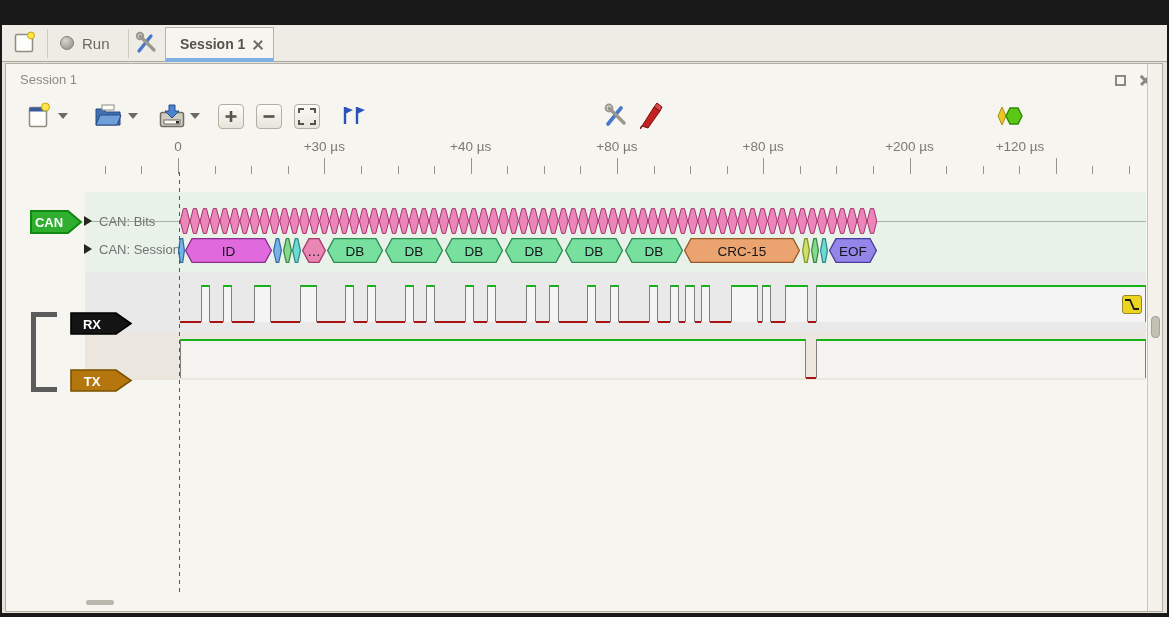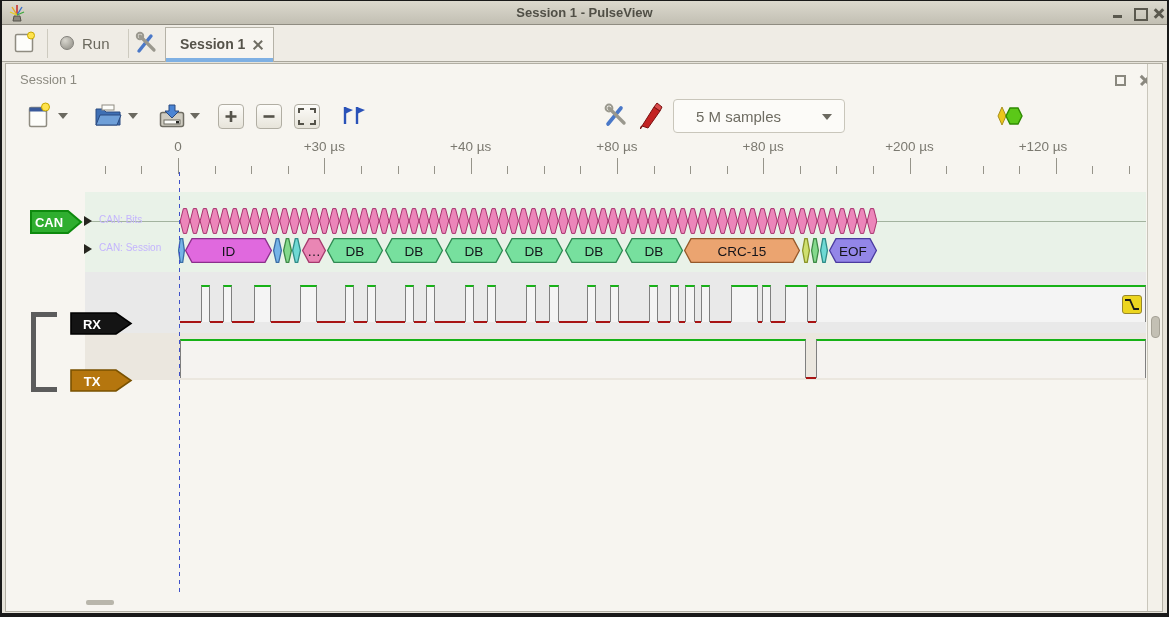--- a/index.html
+++ b/index.html
@@ -56,51 +56,37 @@
   
   .ruler-label{position:absolute;top:139px;transform:translateX(-50%);font-size:13.5px;color:#7b7970;white-space:nowrap;}
   .tick{position:absolute;width:1px;background:#96948a;}
 
   
   .decoder-bg{left:85px;top:192px;width:1061px;height:80px;background:#e9f2e8;}
   .rx-bg{left:85px;top:272px;width:1061px;height:61px;background:#e9e9e9;}
   .tx-bg{left:85px;top:333px;width:1061px;height:47px;background:#ebe7df;}
   .bits-line{left:88px;top:221px;width:1058px;height:1px;background:#a3b39f;}
   .row-arrow{width:0;height:0;border-left:8px solid #26251f;border-top:5px solid transparent;border-bottom:5px solid transparent;}
-  .row-label{font-size:10px;color:#c4b5fd;white-space:nowrap;}
+  .row-label{font-size:13px;color:#737373;white-space:nowrap;}
   .wave-high{position:absolute;background:rgba(253,253,253,.55);border-style:solid;border-color:#7f7f7f;border-width:0 1px;}
   .wave-low{position:absolute;height:2px;}
   .bracket-bar{left:31px;width:5px;background:#5c5c5c;}
   .bracket-arm{left:31px;width:26px;height:5px;background:#5c5c5c;}
   .trigger-marker{left:1122px;top:295px;width:20px;height:19px;background:#ecd51f;border:1px solid #97872c;border-radius:3px;}
   .cursor-line{left:179px;top:172px;width:1px;height:423px;
     background:repeating-linear-gradient(to bottom,#3f51c9 0 4px,transparent 4px 8px);}
   .hscroll-thumb{left:86px;top:600px;width:28px;height:5px;background:#b9b6ab;border-radius:2px;}
   .vscroll-track{left:1147px;top:64px;width:15px;height:547px;background:#f3f1ea;border-left:1px solid #c9c6bb;}
   .vscroll-thumb{left:1151px;top:316px;width:9px;height:22px;background:#c3c0b4;border-radius:4px;border:1px solid #a5a296;}
 </style>
 </head>
 <body>
 
 <div class="stage">
 
-  <div class="abs titlebar">
-    <svg class="abs" style="left:6px;top:2px" width="18" height="20" viewBox="0 0 18 20">
-      <polygon points="6,13 12,13 13,18 5,18" fill="#8a877c" stroke="#55534a"></polygon>
-      <line x1="9" y1="12" x2="9" y2="2" stroke="#c83232" stroke-width="1.6"></line>
-      <line x1="9" y1="12" x2="4" y2="4" stroke="#e8a820" stroke-width="1.4"></line>
-      <line x1="9" y1="12" x2="14" y2="4" stroke="#3a6ec8" stroke-width="1.4"></line>
-      <line x1="9" y1="12" x2="2" y2="9" stroke="#e8d020" stroke-width="1.2"></line>
-      <line x1="9" y1="12" x2="16" y2="9" stroke="#3aa83a" stroke-width="1.2"></line>
-    </svg>
-    <div class="abs window-title">Session 1 - PulseView</div>
-    <div class="abs tb-glyph glyph-min"></div>
-    <div class="abs tb-glyph glyph-max"></div>
-    <div class="abs tb-glyph glyph-close"></div>
-  </div>
 
   <div class="abs main-toolbar">
     <svg class="abs" style="left:12px;top:6px" width="22" height="23" viewBox="0 0 22 23">
       <rect x="1.5" y="3.5" width="17" height="17" rx="1.5" fill="#fdfdfa" stroke="#8f8c81" stroke-width="1.5"></rect>
       <circle cx="17" cy="4.5" r="3.5" fill="#ffe34d" stroke="#c8a800"></circle>
     </svg>
     <div class="abs mt-sep" style="left:45px"></div>
     <div class="abs run-btn">
       <div class="abs run-led"></div>
       <div class="abs run-label">Run</div>
@@ -178,24 +164,20 @@
     <line x1="7" y1="5" x2="22" y2="20" stroke="#9a988e" stroke-width="3.4" stroke-linecap="round"></line>
     <circle cx="7" cy="5" r="3.4" fill="none" stroke="#9a988e" stroke-width="2"></circle>
   </svg>
 
   <svg class="abs" style="left:640px;top:102px" width="24" height="27" viewBox="0 0 24 27">
     <polygon points="2,24 14,5 20,9 8,26" fill="#c32222" stroke="#7a1010"></polygon>
     <polygon points="14,5 17,1 22,5 20,9" fill="#d84a4a" stroke="#7a1010"></polygon>
     <line x1="2" y1="24" x2="0" y2="27" stroke="#7a1010" stroke-width="1.6"></line>
   </svg>
 
-  <div class="abs combo" style="left:673px;top:99px;width:172px">
-    <div class="abs combo-text" style="left:22px">5 M samples</div>
-    <div class="abs drop-arrow" style="left:148px;top:14px"></div>
-  </div>
 
   <svg class="abs" style="left:996px;top:106px" width="28" height="20" viewBox="0 0 28 20">
     <polygon points="6,1 10,10 6,19 2,10" fill="#ecc61c" stroke="#a8901c"></polygon>
     <polygon points="14,2 22,2 26,10 22,18 14,18 10,10" fill="#5bc818" stroke="#2f8a00" stroke-width="1.4"></polygon>
   </svg>
 
   <div id="ruler" class="abs" style="left:0;top:0;width:1169px;height:0">
       <div class="tick" style="left: 104.8px; top: 166px; height: 8px;"></div>
       <div class="tick" style="left: 141.4px; top: 166px; height: 8px;"></div>
       <div class="tick" style="left: 178px; top: 158px; height: 16px;"></div>
@@ -222,21 +204,21 @@
       <div class="ruler-label" style="left: 763.2px;">+80 µs</div>
       <div class="tick" style="left: 799.8px; top: 166px; height: 8px;"></div>
       <div class="tick" style="left: 836.4px; top: 166px; height: 8px;"></div>
       <div class="tick" style="left: 872.9px; top: 166px; height: 8px;"></div>
       <div class="tick" style="left: 909.5px; top: 158px; height: 16px;"></div>
       <div class="ruler-label" style="left: 909.5px;">+200 µs</div>
       <div class="tick" style="left: 946.1px; top: 166px; height: 8px;"></div>
       <div class="tick" style="left: 982.7px; top: 166px; height: 8px;"></div>
       <div class="tick" style="left: 1019.2px; top: 166px; height: 8px;"></div>
       <div class="tick" style="left: 1055.8px; top: 158px; height: 16px;"></div>
-      <div class="ruler-label" style="left: 1043px;">+120 µs</div>
+      <div class="ruler-label" style="left: 1020px;">+120 µs</div>
       <div class="tick" style="left: 1092.4px; top: 166px; height: 8px;"></div>
       <div class="tick" style="left: 1129px; top: 166px; height: 8px;"></div>
     </div>
 
   <div class="abs decoder-bg"></div>
   <div class="abs rx-bg"></div>
   <div class="abs tx-bg"></div>
   <div class="abs bits-line"></div>
 
   <div class="abs row-arrow" style="left:84px;top:216px"></div>

